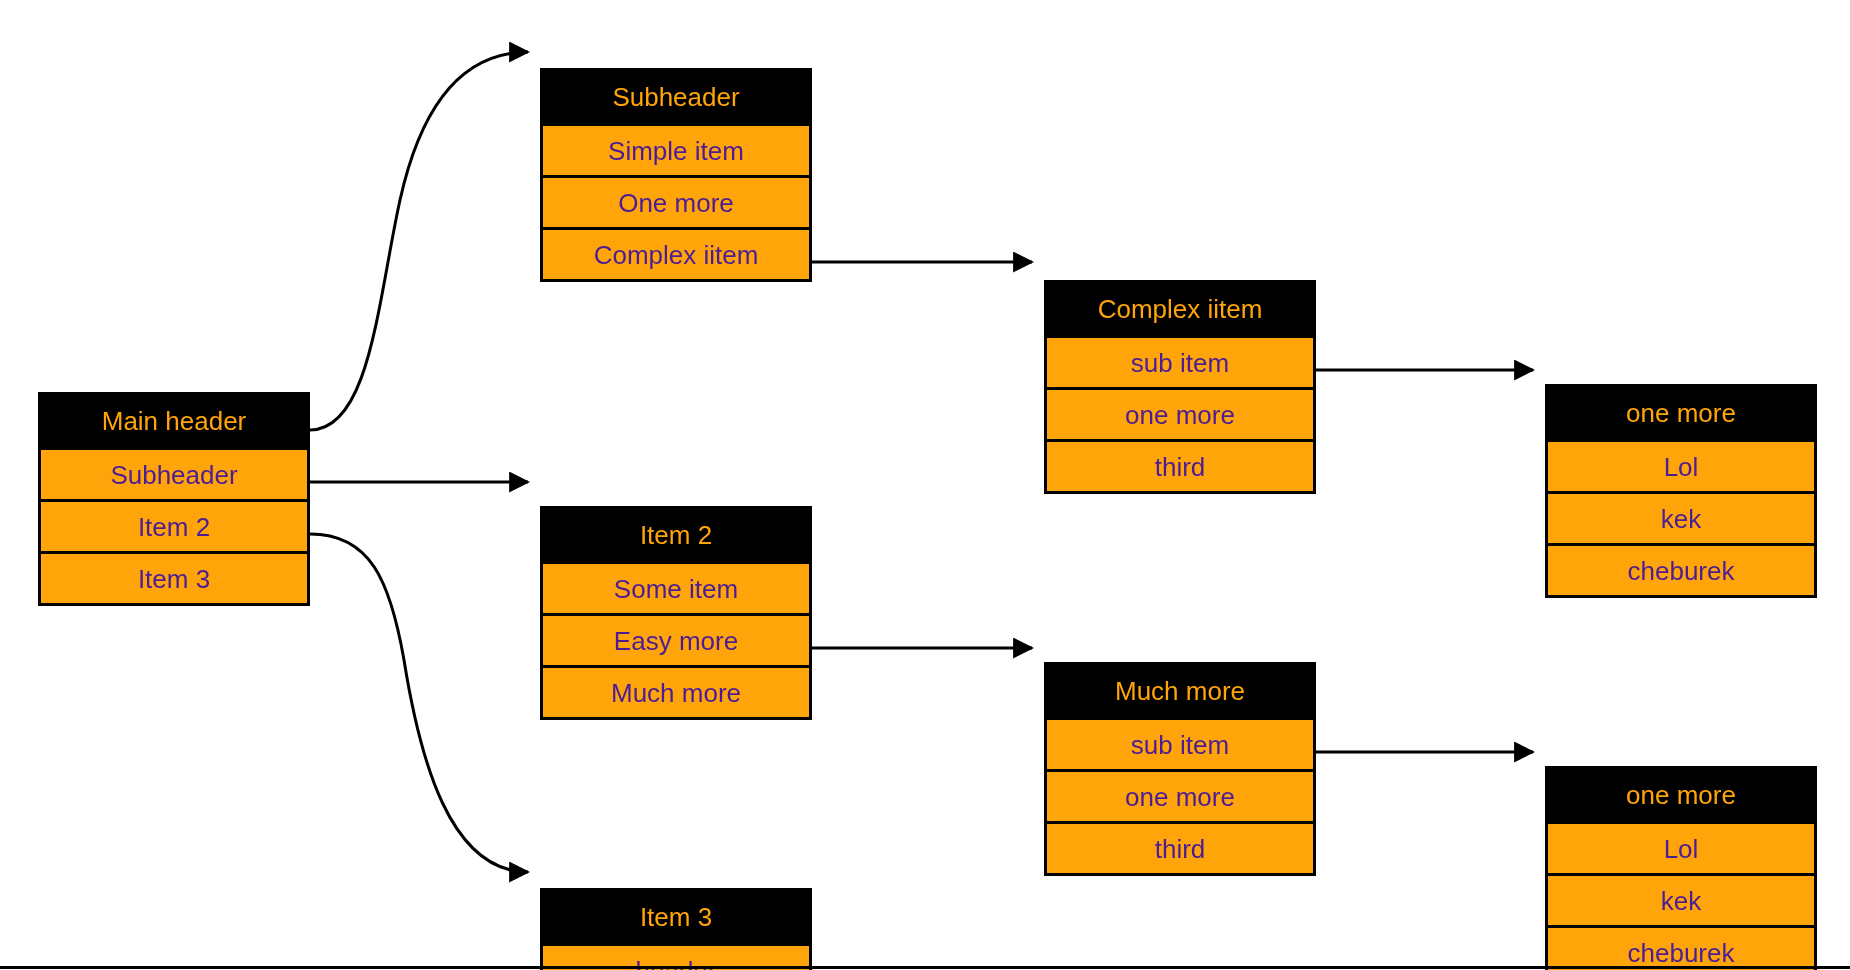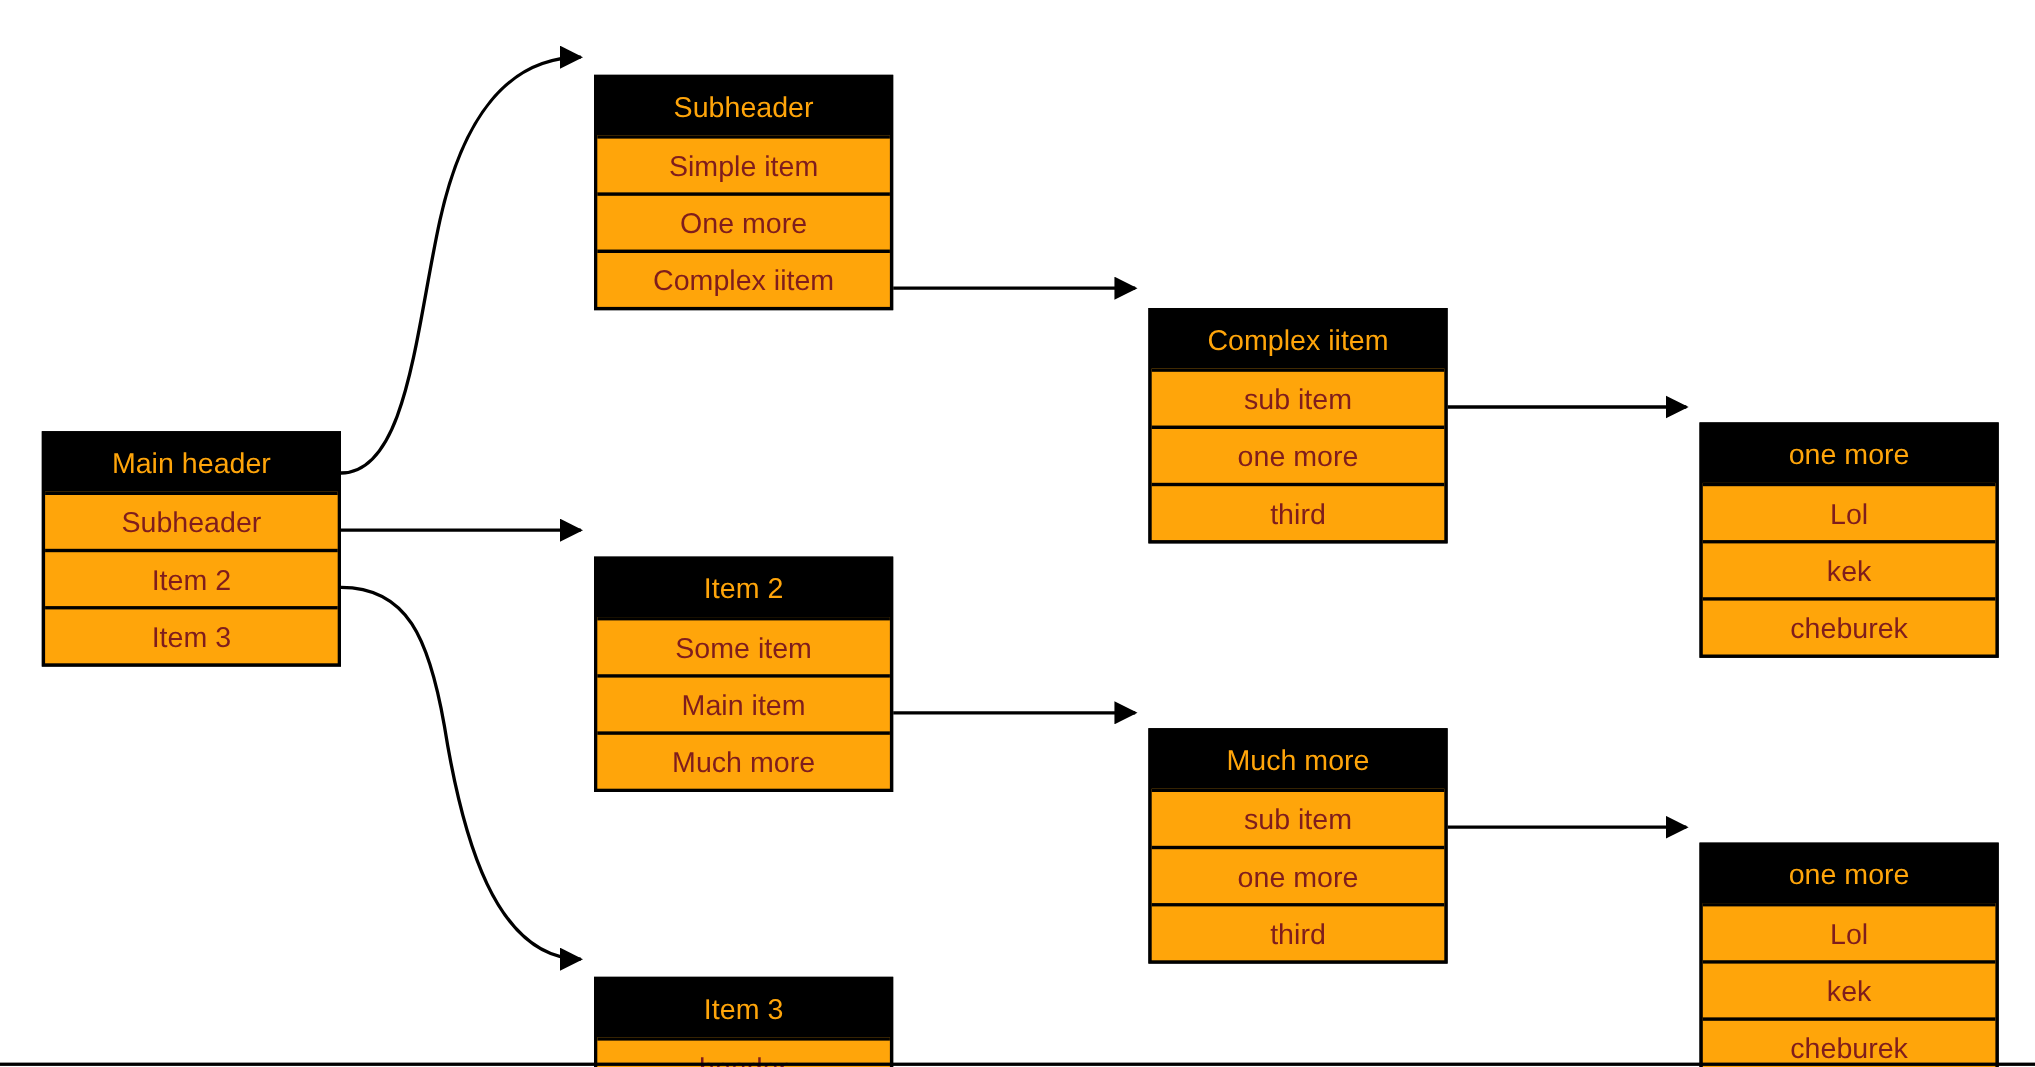--- a/index.html
+++ b/index.html
@@ -40,21 +40,21 @@
     text-align: center;
     font-size: 26px;
     line-height: 1;
     display: flex;
     align-items: center;
     justify-content: center;
     box-sizing: border-box;
   }
   .node-row {
     background: #ffa50a;
-    color: #7f1d1d;
+    color: #4c1d95;
     text-align: center;
     font-size: 26px;
     line-height: 1;
     display: flex;
     align-items: center;
     justify-content: center;
     box-sizing: border-box;
     border-top: 3px solid #000000;
   }
   .bottom-rule {
@@ -117,21 +117,21 @@
   <div class="node" style="left:1545px; top:344px; width:272px;">
     <div class="node-header" style="height:52px;">one more</div>
     <div class="node-row" style="height:52px;">Lol</div>
     <div class="node-row" style="height:52px;">kek</div>
     <div class="node-row" style="height:52px;">cheburek</div>
   </div>
 
   <div class="node" style="left:540px; top:466px; width:272px;">
     <div class="node-header" style="height:52px;">Item 2</div>
     <div class="node-row" style="height:52px;">Some item</div>
-    <div class="node-row" style="height:52px;">Main item</div>
+    <div class="node-row" style="height:52px;">Easy more</div>
     <div class="node-row" style="height:52px;">Much more</div>
   </div>
 
   <div class="node" style="left:1044px; top:622px; width:272px;">
     <div class="node-header" style="height:52px;">Much more</div>
     <div class="node-row" style="height:52px;">sub item</div>
     <div class="node-row" style="height:52px;">one more</div>
     <div class="node-row" style="height:52px;">third</div>
   </div>
 

